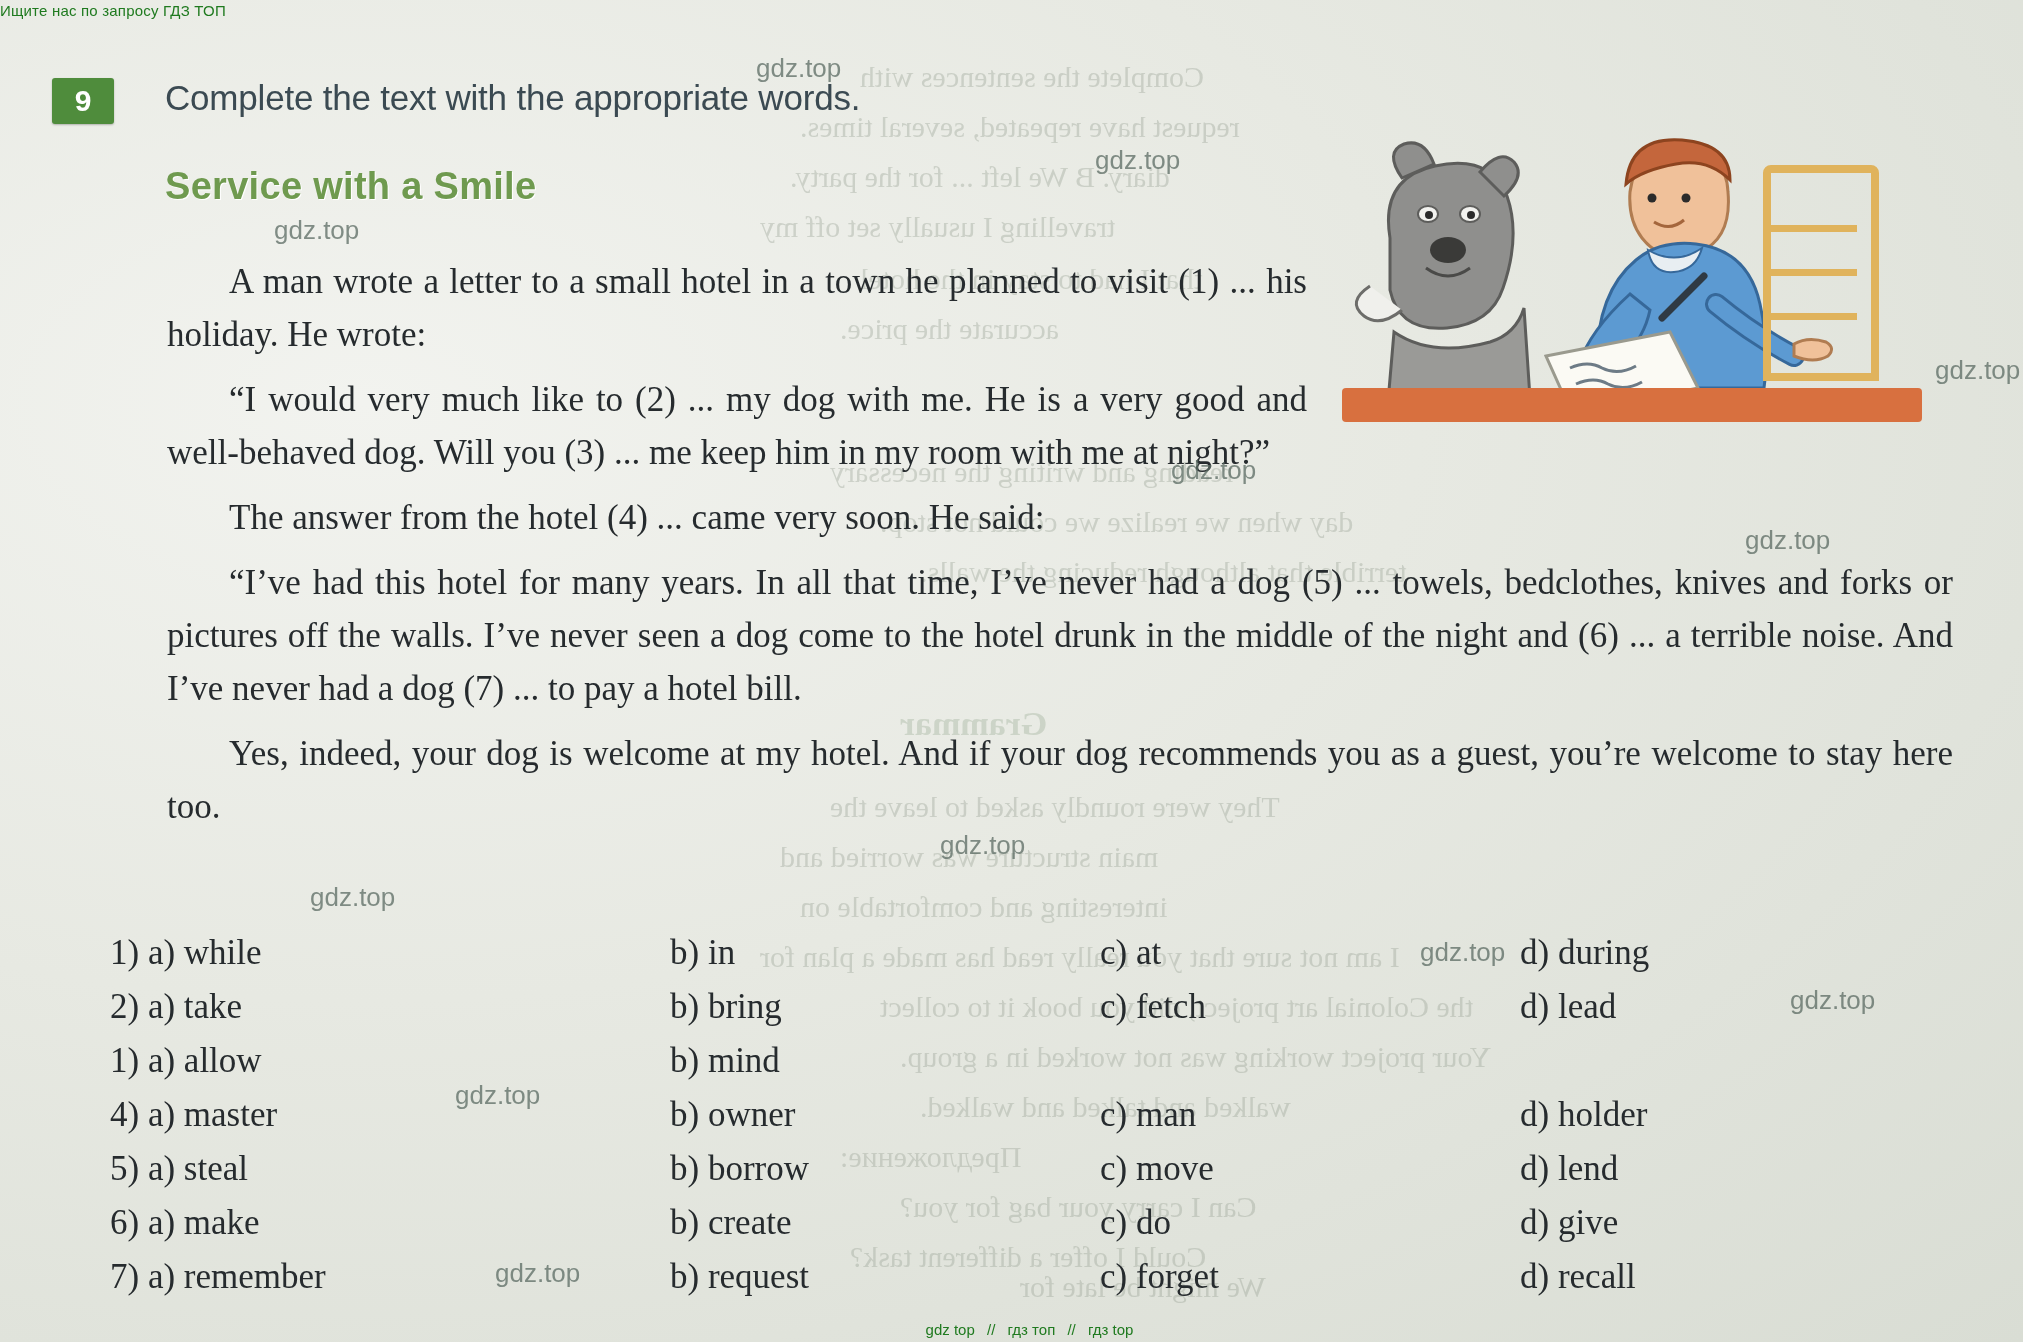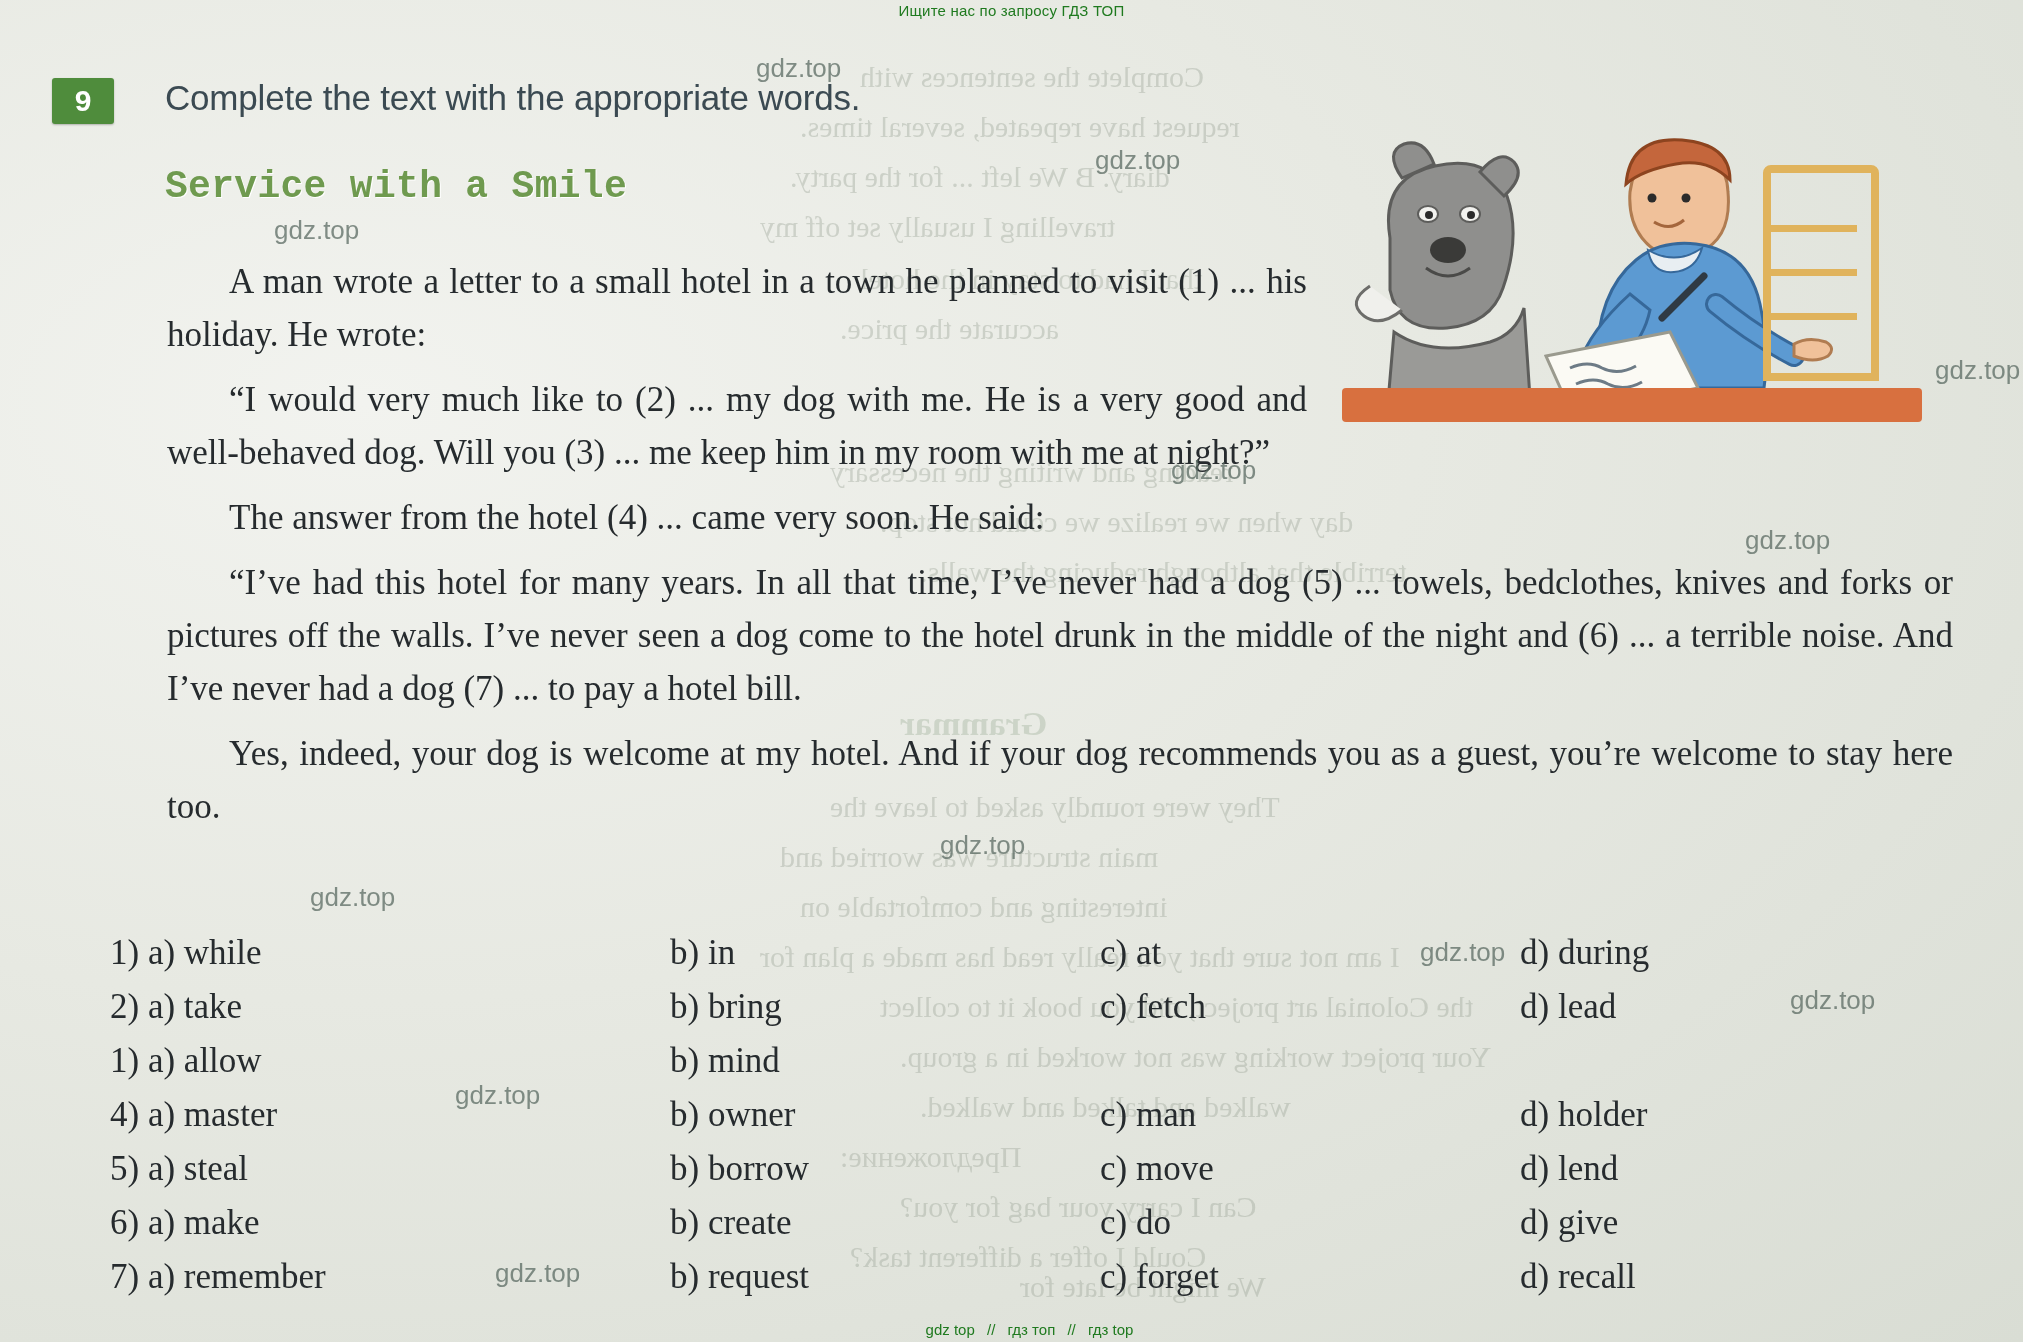--- a/index.html
+++ b/index.html
@@ -50,21 +50,20 @@
   .ghost.g18 { left: 840px; top: 1140px; font-size: 30px; }
   .ghost.g19 { left: 900px; top: 1190px; font-size: 30px; }
   .ghost.g20 { left: 850px; top: 1240px; font-size: 30px; }
   .ghost.g21 { left: 1020px; top: 1270px; font-size: 30px; }
 
   
   .topbar {
     position: absolute;
     left: 0; right: 0; top: 0;
     height: 22px;
-    text-align: center;
     font-family: "Liberation Sans", sans-serif;
     font-size: 15px;
     color: #1f7a1f;
     line-height: 22px;
     letter-spacing: .2px;
   }
   .bottombar {
     position: absolute;
     left: 0; right: 0; bottom: 4px;
     text-align: center;
@@ -99,21 +98,21 @@
     top: 78px;
     font-family: "Liberation Sans", sans-serif;
     font-size: 35px;
     color: #3b4a52;
     letter-spacing: -0.2px;
   }
   .story-title {
     position: absolute;
     left: 165px;
     top: 165px;
-    font-family: Liberation Mono, monospace;
+    font-family: Liberation Sans, sans-serif;
     font-size: 38px;
     font-weight: bold;
     color: #6f9a4f;
     text-shadow: 1px 1px 0 #ffffff;
     letter-spacing: .3px;
   }
   .body-text {
     position: absolute;
     left: 155px;
     top: 243px;

